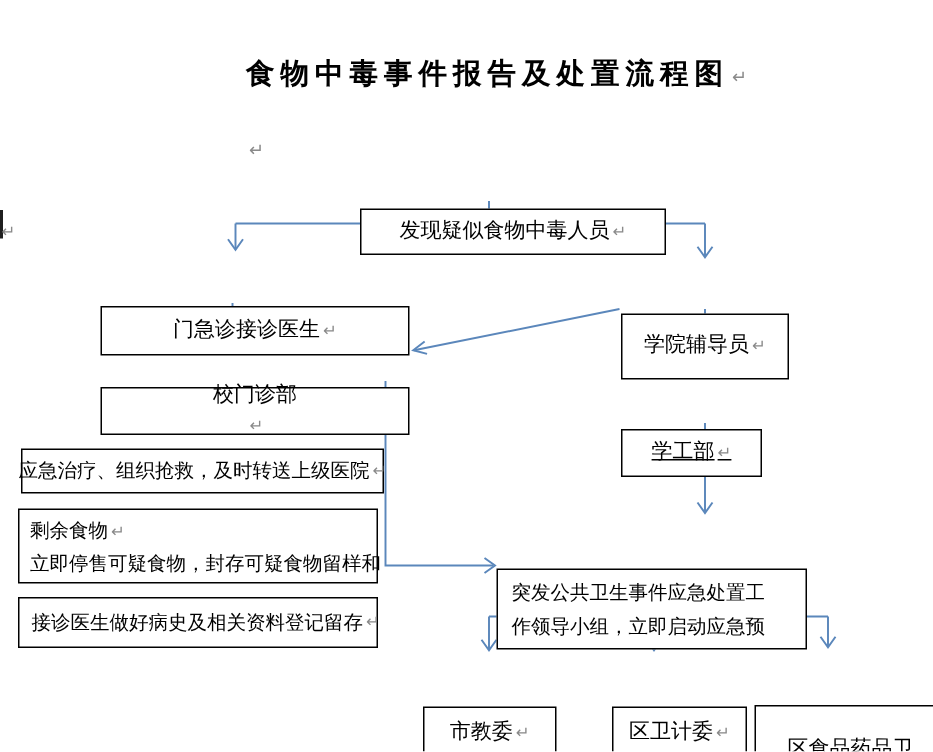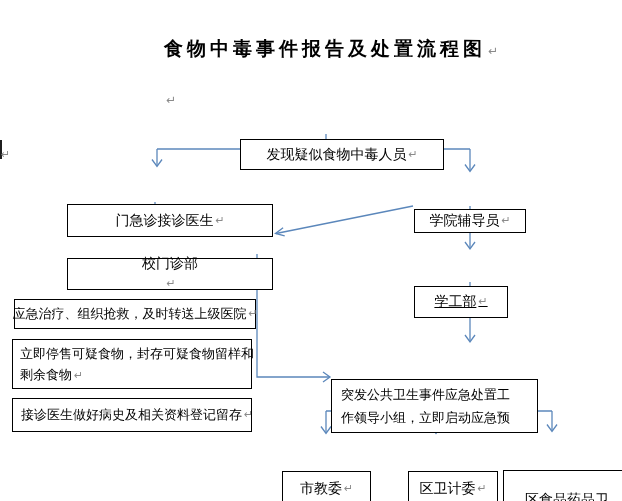--- a/index.html
+++ b/index.html
@@ -28,21 +28,21 @@
   }
   .box .lbl{display:inline-block;}
   .box.col{flex-direction:column;justify-content:flex-start;}
   .b-discover{left:240px;top:103px;width:204px;height:31px;}
   .b-er{left:67px;top:168px;width:206px;height:33px;}
   .b-clinic{left:67px;top:222px;width:206px;height:32px;flex-direction:column;}
   .b-treat{left:14px;top:263px;width:242px;height:30px;font-size:13px;}
   .b-stop{left:12px;top:303px;width:240px;height:50px;font-size:13px;line-height:21px;
           align-items:flex-start;justify-content:flex-start;padding:3px 0 0 7px;flex-direction:column;}
   .b-record{left:12px;top:362px;width:240px;height:34px;font-size:13px;justify-content:flex-start;padding-left:8px;}
-  .b-counselor{left:414px;top:173px;width:112px;height:24px;}
+  .b-counselor{left:414px;top:173px;width:112px;height:44px;}
   .b-student{left:414px;top:250px;width:94px;height:32px;text-decoration:underline;}
   .b-lead{left:331px;top:343px;width:207px;height:54px;font-size:13px;line-height:23px;
           align-items:flex-start;justify-content:flex-start;padding:3px 0 0 9px;flex-direction:column;}
   .b-edu{left:282px;top:435px;width:89px;height:49px;align-items:flex-start;padding-top:7px;}
   .b-health{left:408px;top:435px;width:90px;height:49px;align-items:flex-start;padding-top:7px;}
   .b-fda{left:503px;top:434px;width:128px;height:51px;line-height:20px;padding-top:19px;
          align-items:center;justify-content:flex-start;flex-direction:column;}
   .line{display:block;}
 </style>
 </head>
@@ -100,22 +100,22 @@
       <span class="lbl">校门诊部</span>
       <span class="pm">↵</span>
     </div>
 
   <div class="box b-treat">
       <span class="lbl">应急治疗、组织抢救，及时转送上级医院</span>
       <span class="pm">↵</span>
     </div>
 
   <div class="box b-stop col">
+    <span class="line"><span>剩余食物</span><span class="pm">↵</span></span>
     <span class="line">立即停售可疑食物，封存可疑食物留样和</span>
-    <span class="line"><span>剩余食物</span><span class="pm">↵</span></span>
   </div>
 
   <div class="box b-record">
       <span class="lbl">接诊医生做好病史及相关资料登记留存</span>
       <span class="pm">↵</span>
     </div>
 
   <div class="box b-counselor">
       <span class="lbl">学院辅导员</span>
       <span class="pm">↵</span>

